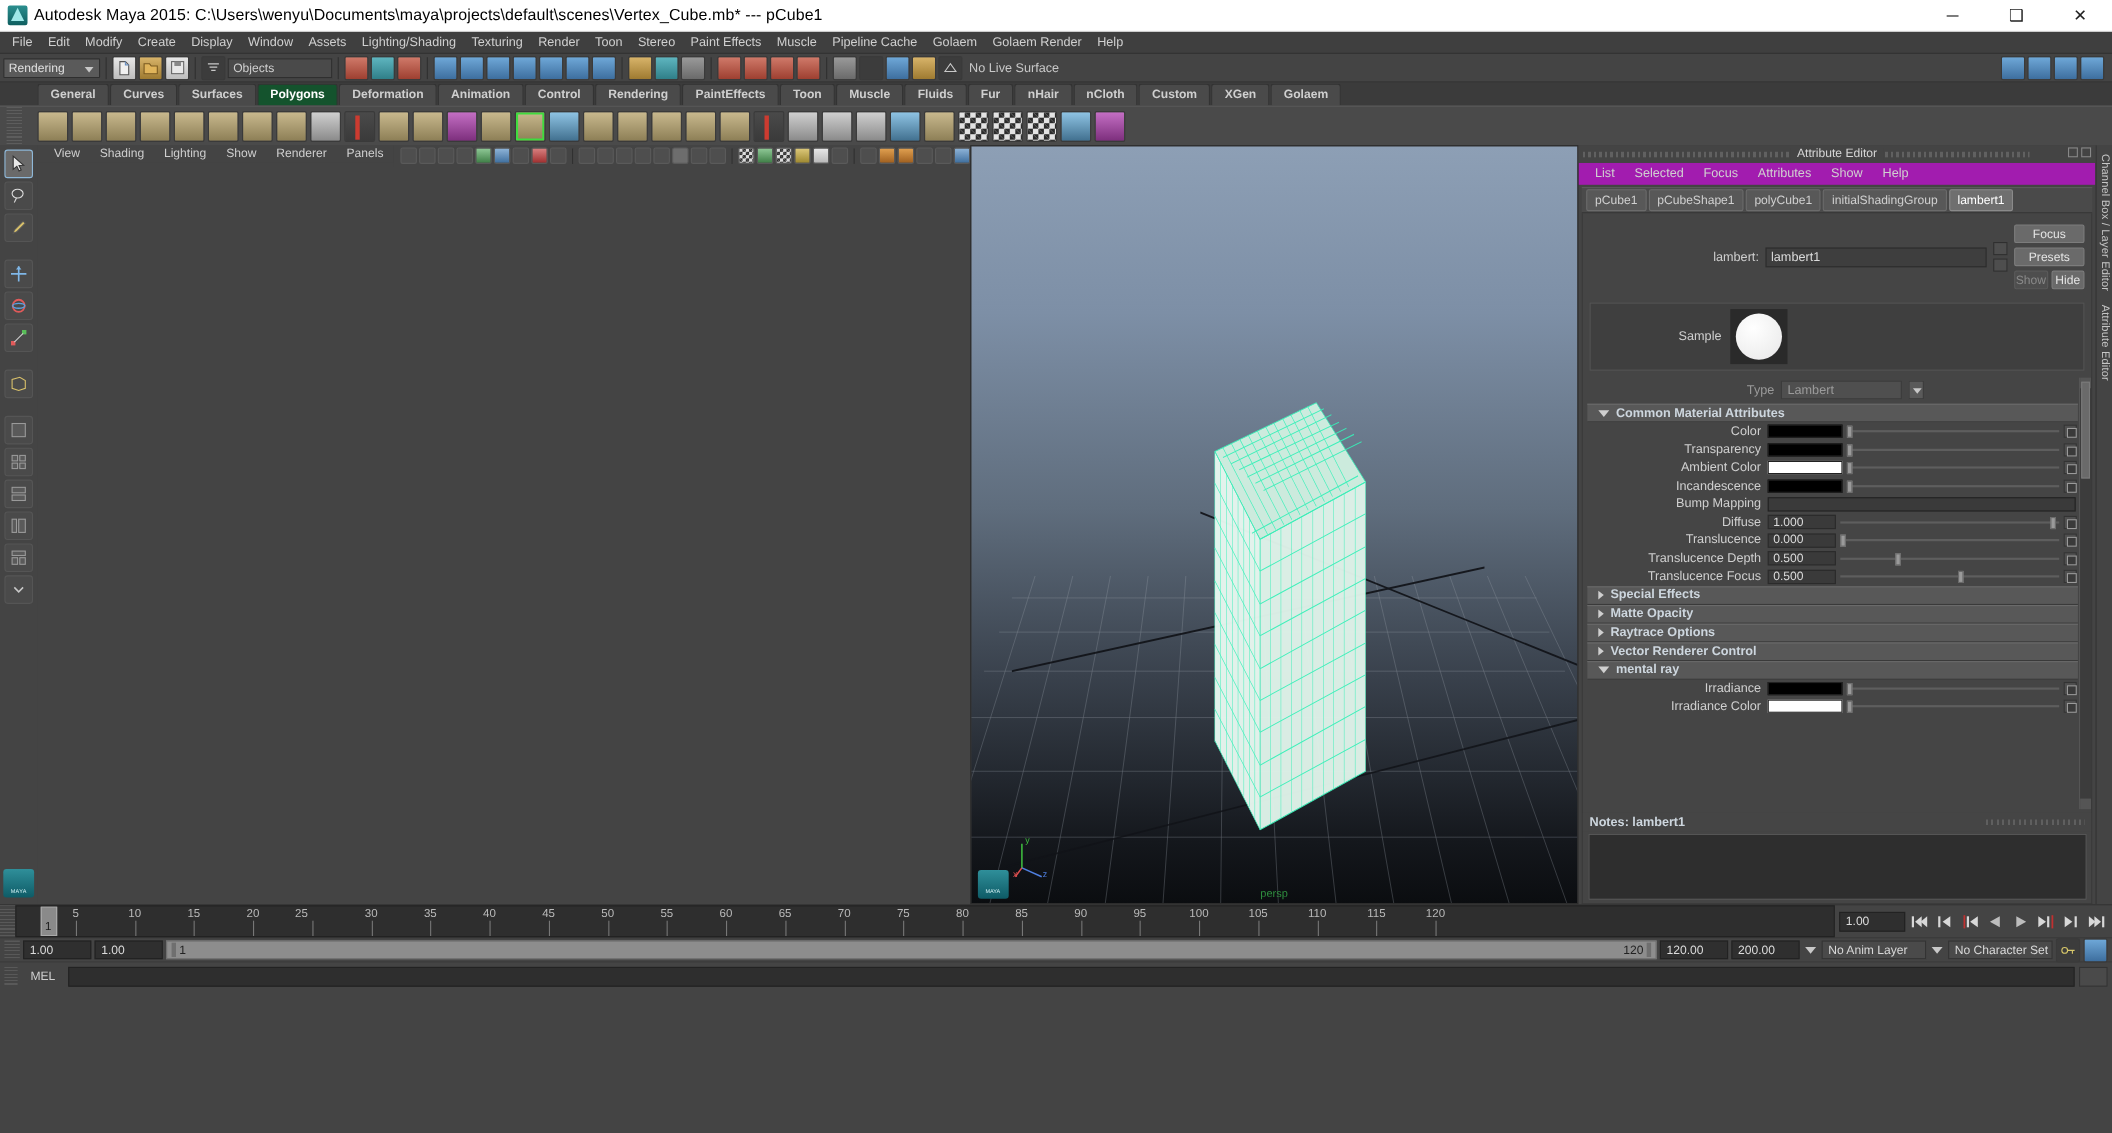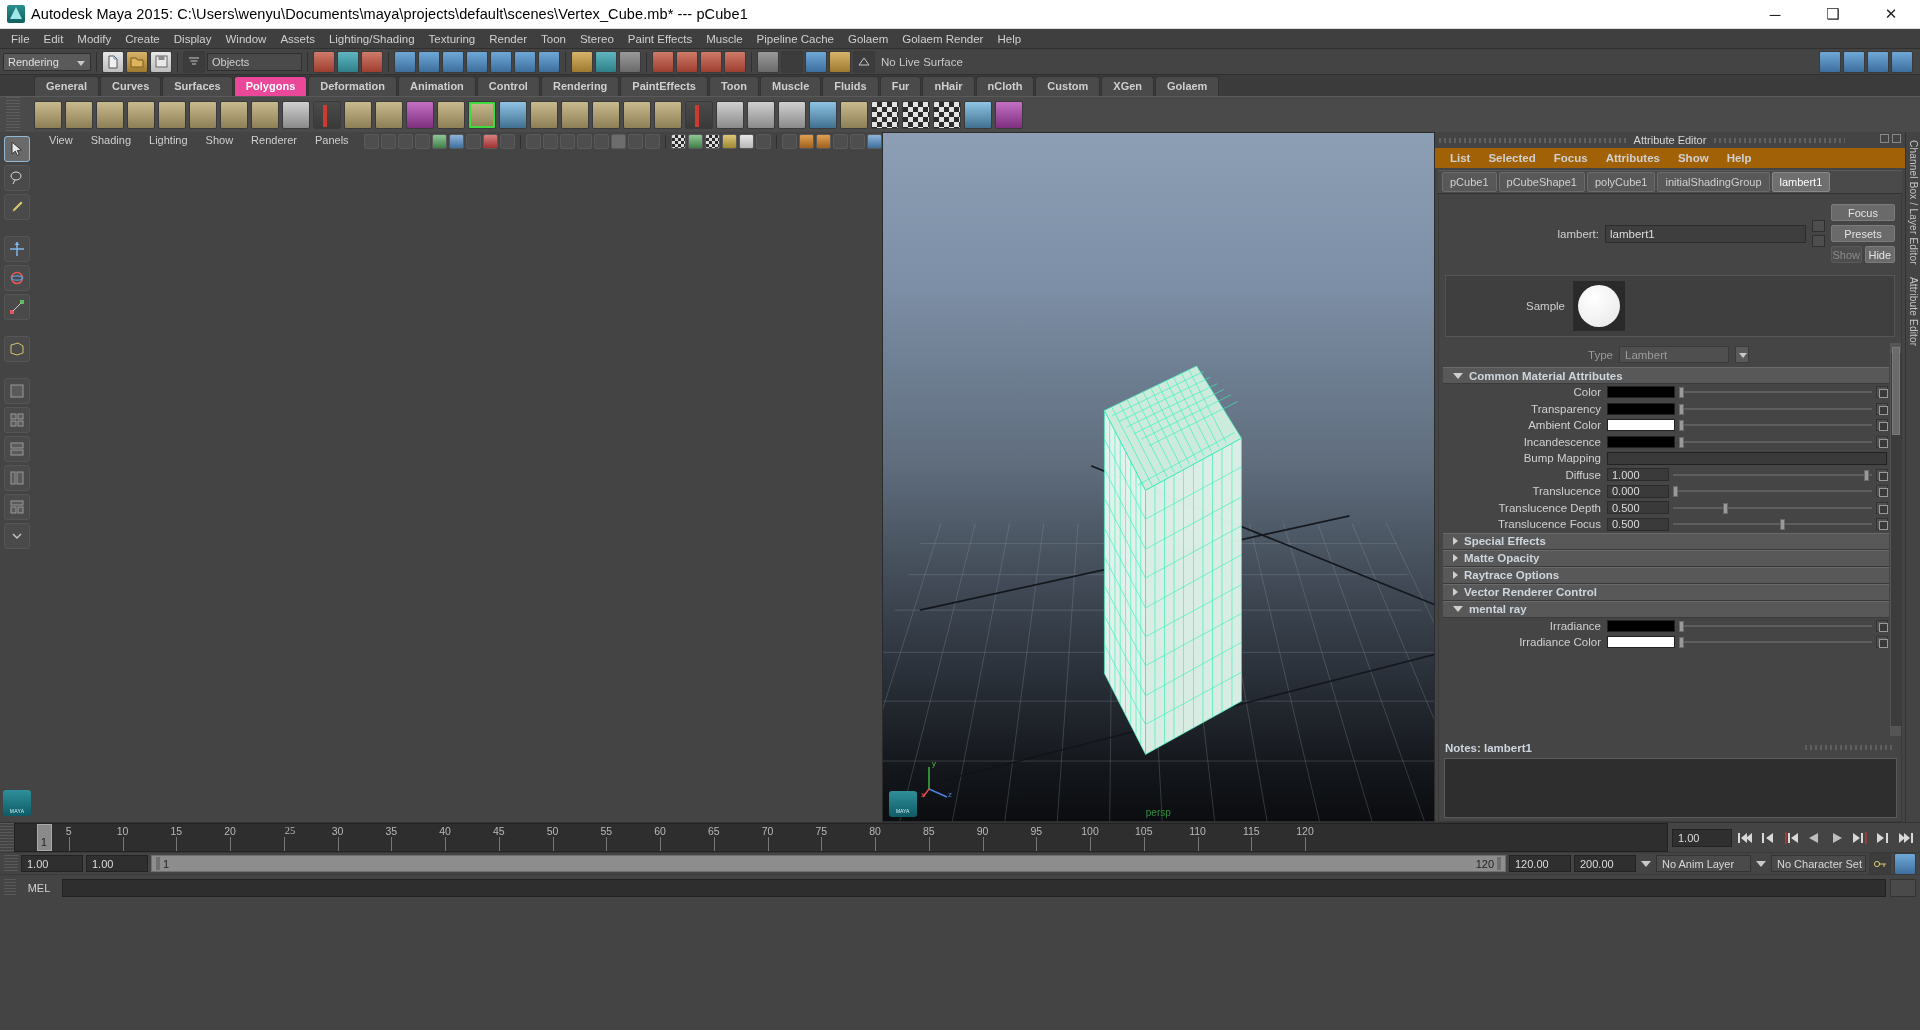--- a/index.html
+++ b/index.html
@@ -82,21 +82,21 @@
   .shelftabs {
     height: 21px; flex: 0 0 21px; background: #3b3b3b; display: flex; align-items: flex-end;
     padding-left: 34px; gap: 1px;
   }
   .shelftab {
     font-size: 11px; color: #cfcfcf; padding: 3px 11px 3px 11px; background: #4a4a4a;
     border: 1px solid #333; border-bottom: none; border-radius: 3px 3px 0 0; white-space: nowrap;
     line-height: 13px;
     font-weight: bold;
   }
-  .shelftab.active { background: #ec4899; color: #fff; }
+  .shelftab.active { background: #14532d; color: #fff; }
   .shelfrow {
     height: 36px; flex: 0 0 36px; background: #4a4a4a; display: flex; align-items: center;
     padding-left: 34px; gap: 3px; border-top: 1px solid #5a5a5a; position: relative;
   }
   .shelf-left-grip {
     position: absolute; left: 6px; top: 0; bottom: 0; width: 14px;
     background: repeating-linear-gradient(180deg,#6a6a6a 0 1px,transparent 1px 3px);
     opacity: .6;
   }
   .sicon {
@@ -199,22 +199,21 @@
     background: repeating-linear-gradient(90deg,#6a6a6a 0 2px,transparent 2px 5px);
     opacity:.75;
   }
   .ae-title span { font-size: 11px; color: #d6d6d6; z-index:1; background:#444; padding: 0 6px;}
   .ae-title .tb {
     position:absolute; right:4px; top:2px; display:flex; gap:3px;
   }
   .ae-title .tb i { width:9px;height:9px;border:1px solid #888; display:block; font-style:normal;}
   .ae-menu {
     height: 20px; flex: 0 0 20px; display: flex; align-items: center; gap: 0; padding-left: 6px;
-    background: #a16207;
-    font-weight: bold;
+    background: #a21caf;
   }
   .ae-menu .mi { font-size: 11.5px; color: #d0d0d0; padding: 0 9px; }
   .ae-tabs {
     flex: 0 0 24px; display: flex; align-items: center; gap: 2px; padding: 0 4px;
     background: #4a4a4a; border-top: 1px solid #5a5a5a; border-bottom: 1px solid #333;
     margin: 2px 3px 0 3px;
   }
   .ae-tab {
     font-size: 11px; color: #d0d0d0; padding: 3px 7px; background: #585858;
     border: 1px solid #6b6b6b; border-radius: 2px; white-space: nowrap;
@@ -1013,21 +1012,21 @@
         <span>1</span>
       </div>
     <div class="tl-num" style="left: 53.75px;">5</div>
         <div class="tl-tick" style="left: 53.75px;"></div>
         <div class="tl-num" style="left: 107.5px;">10</div>
         <div class="tl-tick" style="left: 107.5px;"></div>
         <div class="tl-num" style="left: 161.25px;">15</div>
         <div class="tl-tick" style="left: 161.25px;"></div>
         <div class="tl-num" style="left: 215px;">20</div>
         <div class="tl-tick" style="left: 215px;"></div>
-        <div class="tl-num" style="left: 275px; font-family: Liberation Serif, serif;">25</div>
+        <div class="tl-num" style="left: 259px;">25</div>
         <div class="tl-tick" style="left: 268.75px;"></div>
         <div class="tl-num" style="left: 322.5px;">30</div>
         <div class="tl-tick" style="left: 322.5px;"></div>
         <div class="tl-num" style="left: 376.25px;">35</div>
         <div class="tl-tick" style="left: 376.25px;"></div>
         <div class="tl-num" style="left: 430px;">40</div>
         <div class="tl-tick" style="left: 430px;"></div>
         <div class="tl-num" style="left: 483.75px;">45</div>
         <div class="tl-tick" style="left: 483.75px;"></div>
         <div class="tl-num" style="left: 537.5px;">50</div>

